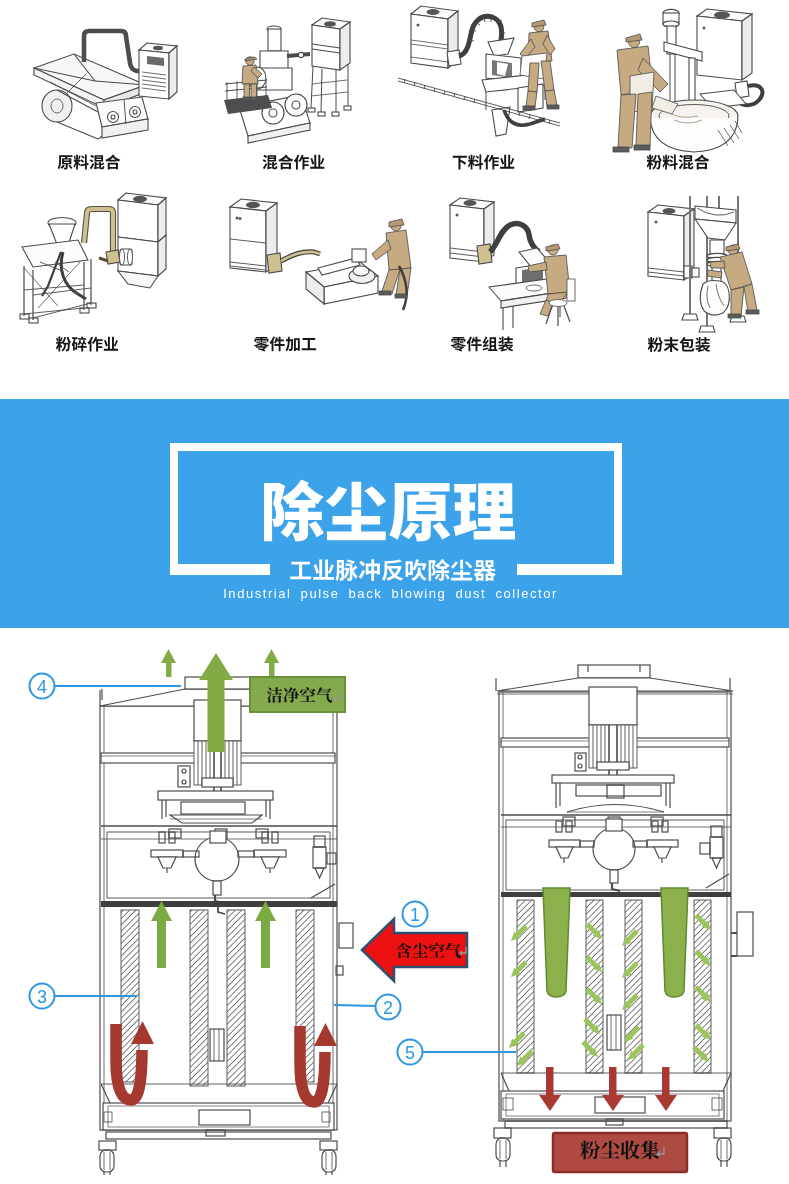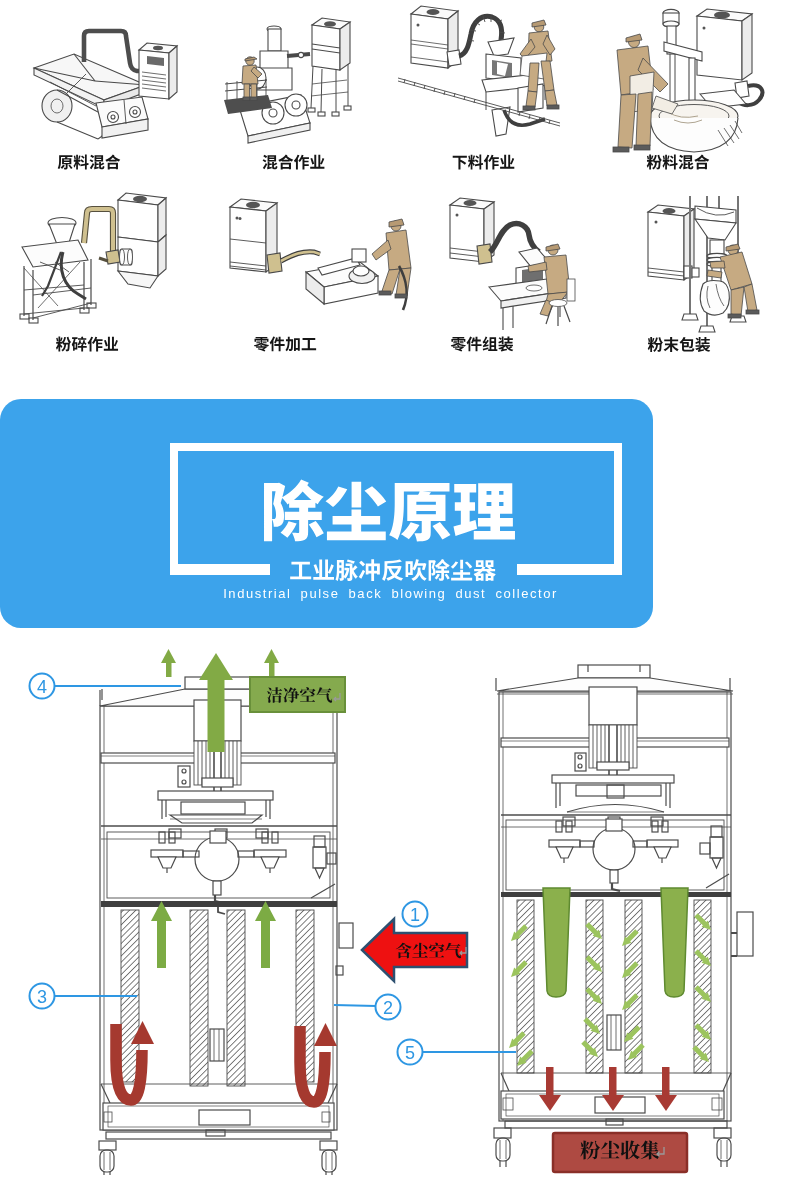--- a/index.html
+++ b/index.html
@@ -1,17 +1,17 @@
 <!DOCTYPE html>
 <html><head>
 <meta charset="utf-8">
 <style>
 html,body{margin:0;padding:0;background:#fff;}
 #page{position:relative;width:789px;height:1184px;overflow:hidden;background:#ffffff;font-family:"Liberation Sans",sans-serif;}
-#banner{position:absolute;left:0;top:399px;width:653px;height:229px;background:#3ca3eb;border-radius:21px;}
+#banner{position:absolute;left:0;top:399px;width:789px;height:229px;background:#3ca3eb;}
 #brect{position:absolute;left:170px;top:44px;width:452px;height:132px;border:8px solid #fff;border-bottom-width:11px;box-sizing:border-box;}
 #beng{position:absolute;left:-4px;top:187px;width:789px;text-align:center;color:#fff;font-size:13px;letter-spacing:1.55px;word-spacing:4px;}
 </style>
 </head>
 <body>
 <div id="page">
 
   <svg id="topsvg" width="789" height="399" viewBox="0 0 789 399" style="position:absolute;left:0;top:0">
 
     <g stroke="#4a4a4a" stroke-width="1.1" fill="none">

